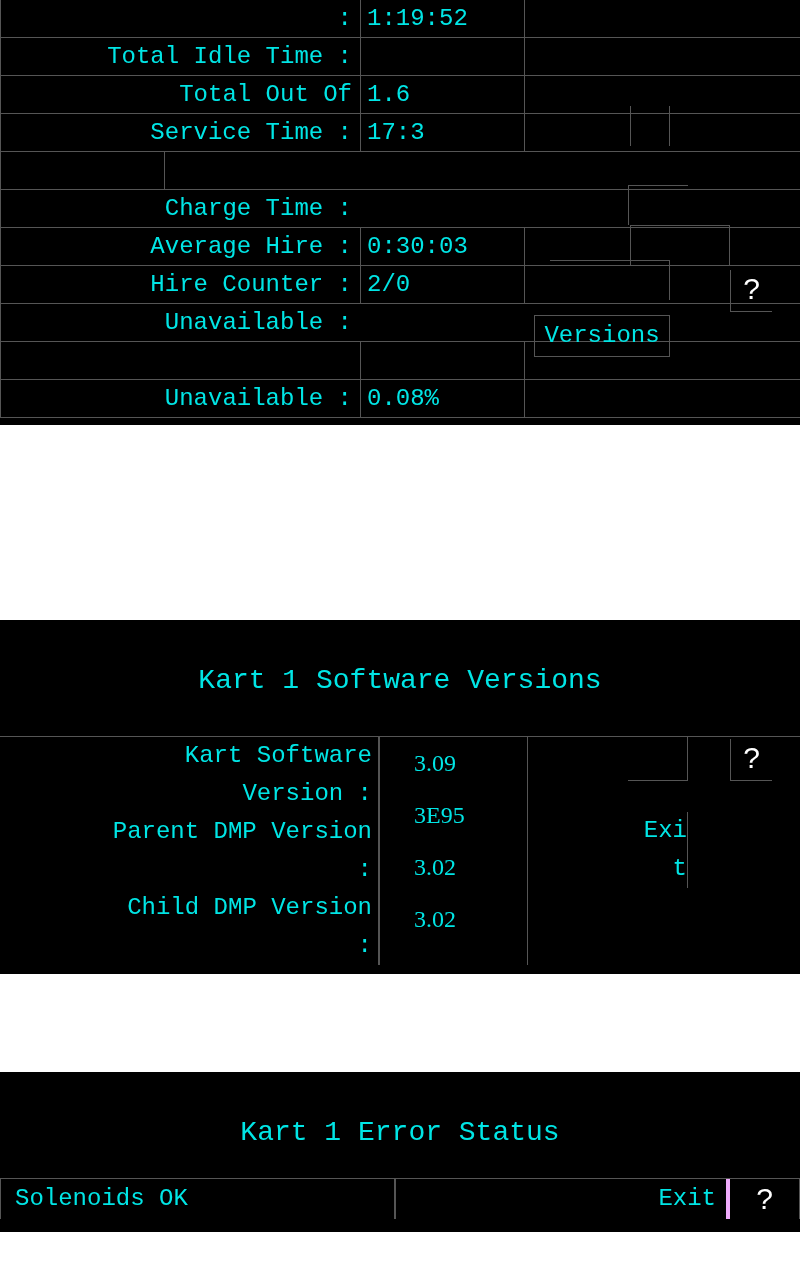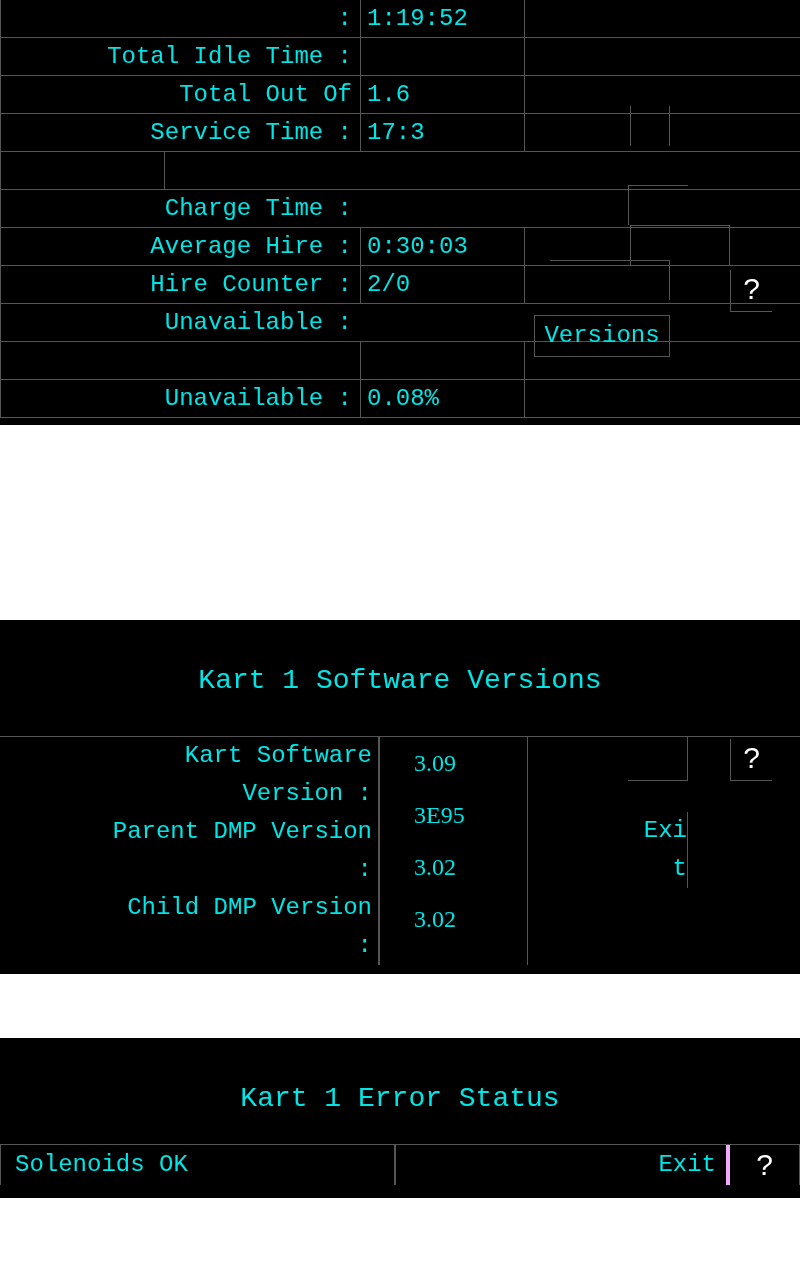--- a/index.html
+++ b/index.html
@@ -9,21 +9,21 @@
     font-size: 24px;
     width: 800px;
   }
   .panel {
     background: #000000;
     color: #00e5e5;
     position: relative;
   }
   .panel1 { height: 425px; }
   .panel2 { height: 354px; margin-top: 195px;}
-  .panel3 { height: 160px; margin-top: 64px; }
+  .panel3 { height: 160px; margin-top: 98px; }
   
   
   .stats-row {
     display: flex;
     height: 38px;
     line-height: 38px;
   }
   .stats-label {
     width: 360px;
     text-align: right;

